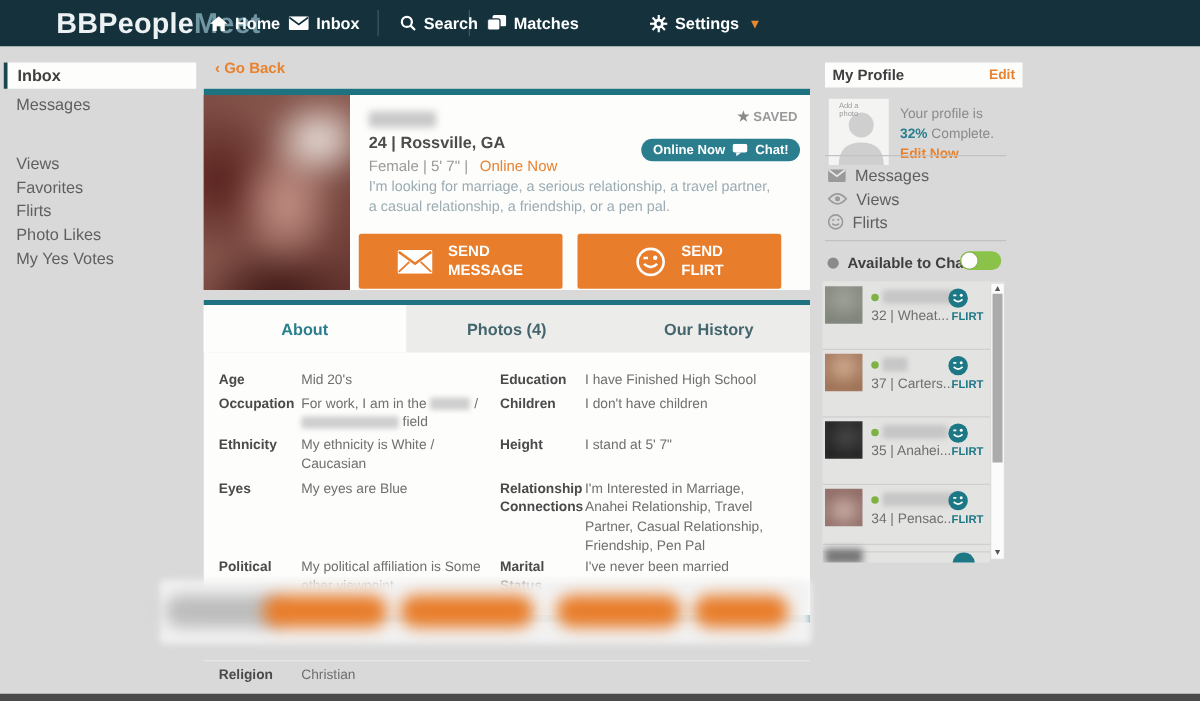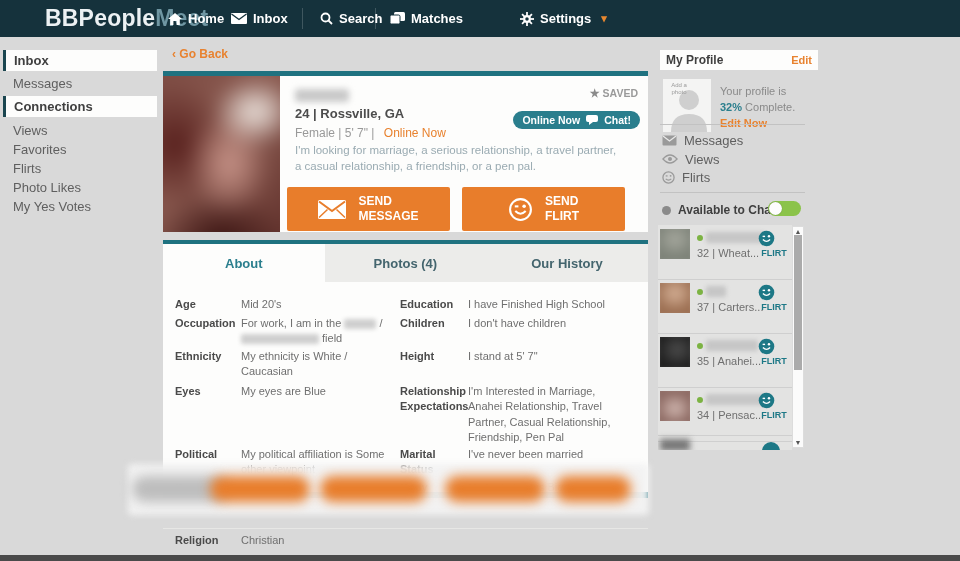--- a/index.html
+++ b/index.html
@@ -194,23 +194,20 @@
         </span>
       <span>Settings</span>
       <span class="caret">▾</span>
     </div>
   </div>
 
   <div class="side-item-active" style="top:50px;">
     <span>Inbox</span>
   </div>
   <div class="side-item" style="top:76px;">Messages</div>
-  <div class="side-item-active" style="top:96px;">
-    <span>Connections</span>
-  </div>
   <div class="side-item" style="top:123px;">Views</div>
   <div class="side-item" style="top:142px;">Favorites</div>
   <div class="side-item" style="top:161px;">Flirts</div>
   <div class="side-item" style="top:180px;">Photo Likes</div>
   <div class="side-item" style="top:199px;">My Yes Votes</div>
 
   <div class="go-back">
     <span>‹</span>
     <span>Go Back</span>
   </div>
@@ -318,21 +315,21 @@
     </div>
     <div class="drow rcol" style="top:72px;">
       <span class="dlabel">Children</span>
       <span class="dvalue">I don't have children</span>
     </div>
     <div class="drow rcol" style="top:105px;">
       <span class="dlabel">Height</span>
       <span class="dvalue">I stand at 5' 7"</span>
     </div>
     <div class="drow rcol" style="top:140px;">
-      <span class="dlabel">Relationship Expectations</span>
+      <span class="dlabel">Relationship Connections</span>
       <span class="dvalue">I'm Interested in Marriage, Anahei Relationship, Travel Partner, Casual Relationship, Friendship, Pen Pal</span>
     </div>
     <div class="drow rcol" style="top:203px;">
       <span class="dlabel" style="width:72px;">Marital Status</span>
       <span class="dvalue">I've never been married</span>
     </div>
     <div class="drow rcol" style="top:236px;">
       <span class="dlabel">Body</span>
       <span class="dvalue">My body type is Big &amp;</span>
     </div>

